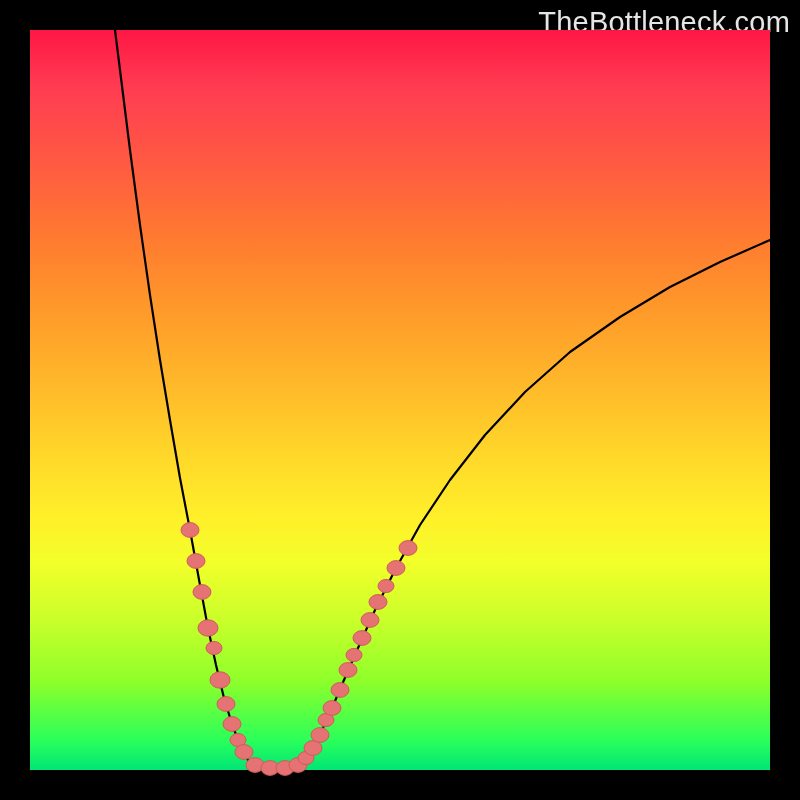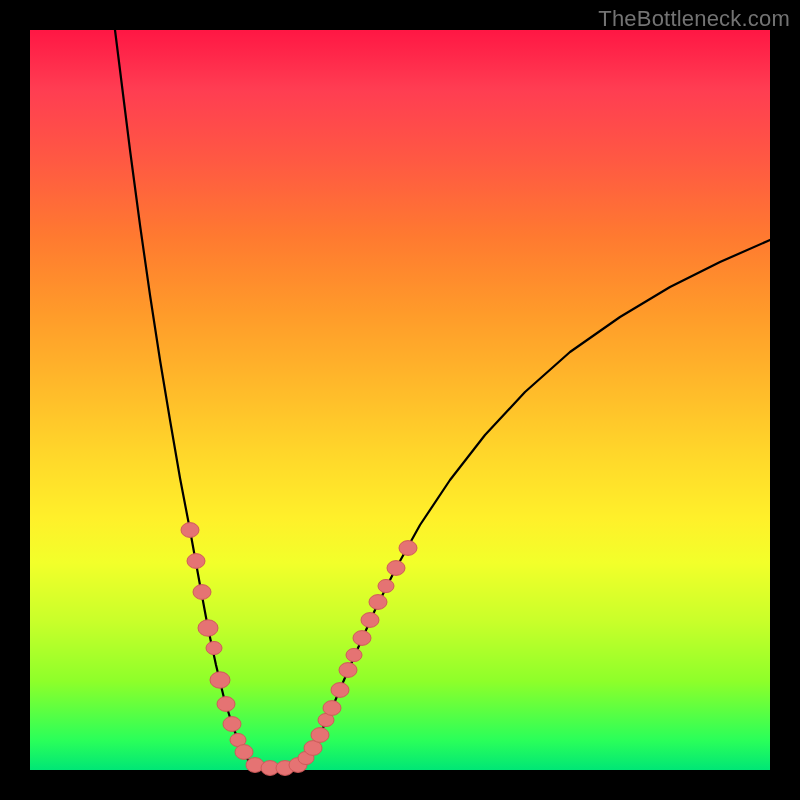--- a/index.html
+++ b/index.html
@@ -37,22 +37,22 @@
       #c8ff2a 80%,
       #8eff2a 88%,
       #2aff5a 96%,
       #00e676 100%
     );
   }
   .watermark {
     position: absolute;
     top: 6px;
     right: 10px;
-    color: #737373;
-    font-size: 22px;
+    color: #e5e5e5;
+    font-size: 29px;
     letter-spacing: 0.2px;
     user-select: none;
   }
   svg.overlay {
     position: absolute;
     left: 0;
     top: 0;
     width: 740px;
     height: 740px;
     overflow: visible;

